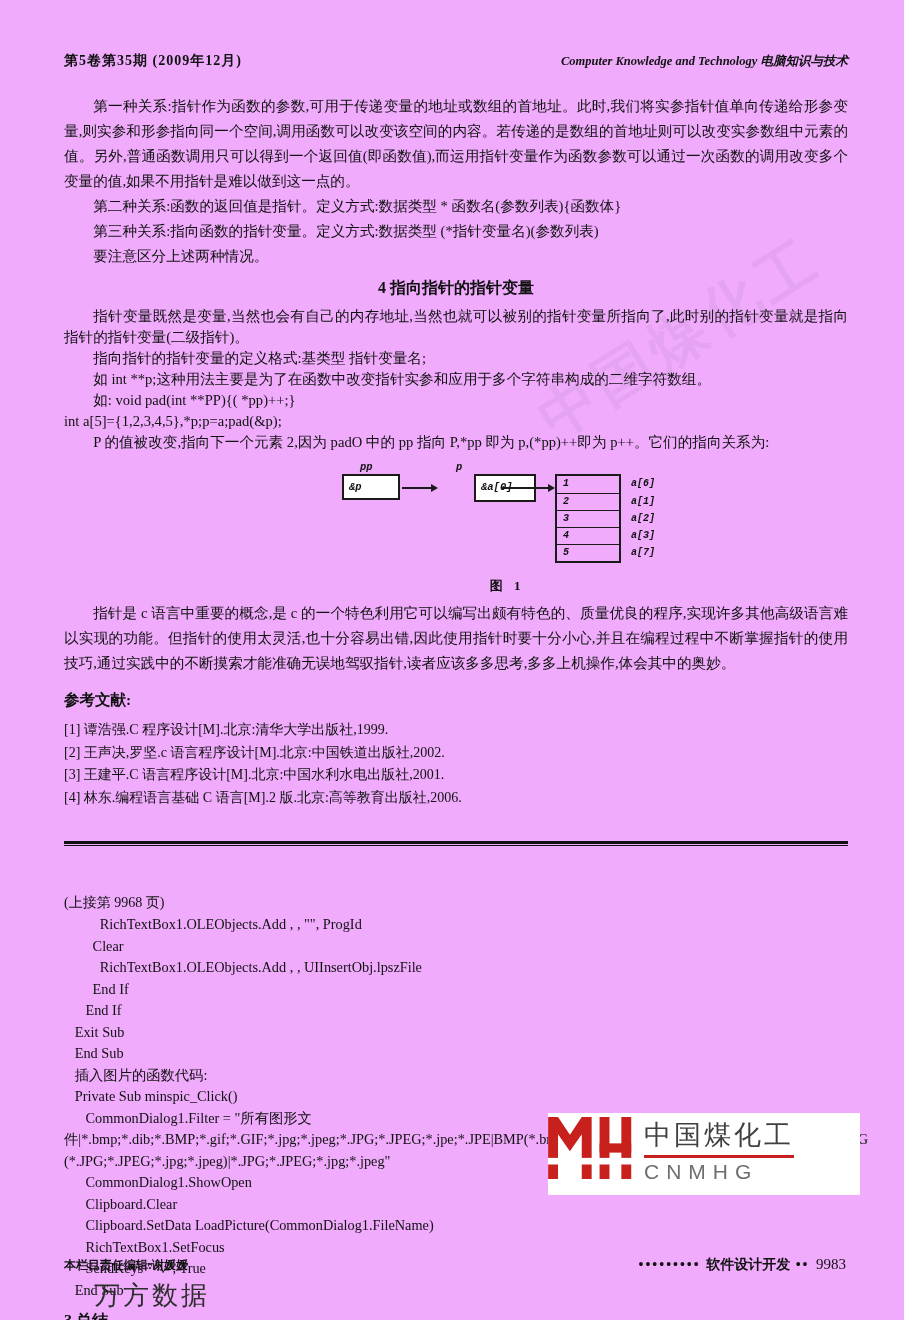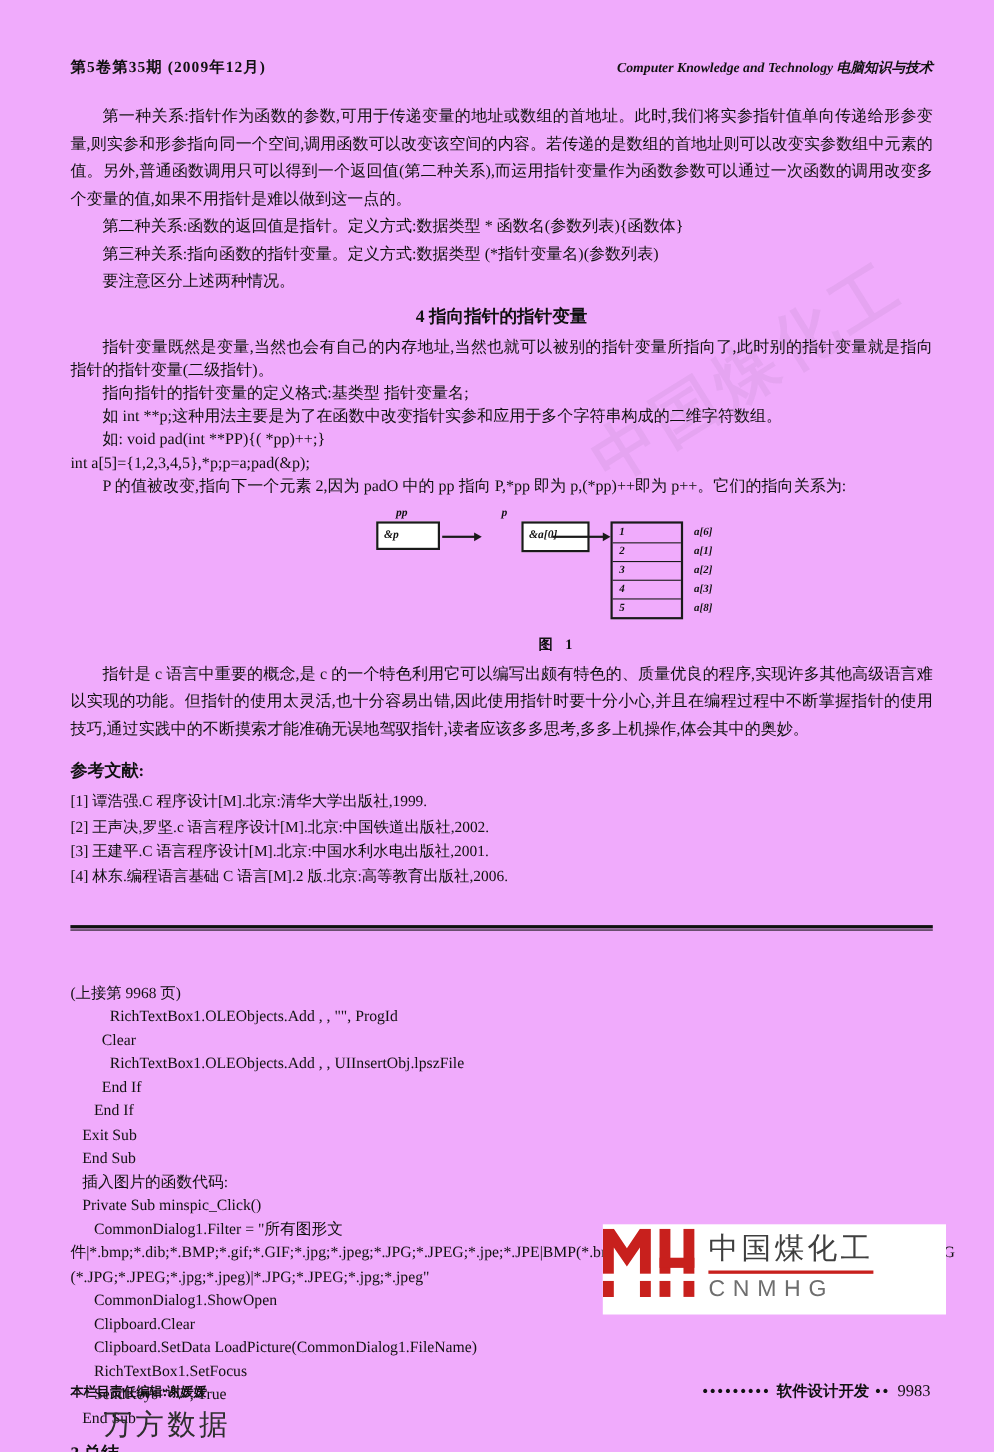--- a/index.html
+++ b/index.html
@@ -22,21 +22,21 @@
   .para { font-size:14.6px; line-height:25px; text-align:justify; }
   .indent { text-indent:2em; }
   .sec4 .para { line-height:21px; }
   h2.sec-head { font-size:16px; font-weight:bold; margin:9px 0 7px 0;text-align:center; }
   h3.ref-head { font-size:15.5px; font-weight:bold; margin:14px 0 8px 0; }
   .ref-line { font-size:14px; line-height:22.5px; }
 
   
   .fig-wrap { margin:8px 0 6px 278px; width:330px; }
   .fig { position:relative; width:330px; height:108px;
-         font-family:Liberation Serif, serif; }
+         font-family:Liberation Mono, monospace; }
   .fbox { position:absolute; border:2px solid #1a1a1a; background:#fff;
           font-size:10.5px; font-weight:bold; font-style:italic;
           padding:5px 0 0 5px; }
   .fbox1 { left:0; top:13px; width:58px; height:26px; }
   .fbox2 { left:96px; top:13px; width:62px; height:28px;margin-left:36px; }
   .flabel { position:absolute; top:0; font-size:10.5px; font-weight:bold;
             font-style:italic; }
   .flabel-pp { left:18px; }
   .flabel-p { left:114px; }
   .arr-line { position:absolute; height:2px; background:#1a1a1a; }
@@ -104,21 +104,21 @@
 
   <div class="hdr">
     <span class="hdr-left">第5卷第35期 (2009年12月)</span>
     <span class="hdr-right">Computer Knowledge and Technology 电脑知识与技术</span>
   </div>
 
   <div class="wm-faint">中国煤化工</div>
 
   <div class="content">
 
-    <p class="para indent">第一种关系:指针作为函数的参数,可用于传递变量的地址或数组的首地址。此时,我们将实参指针值单向传递给形参变量,则实参和形参指向同一个空间,调用函数可以改变该空间的内容。若传递的是数组的首地址则可以改变实参数组中元素的值。另外,普通函数调用只可以得到一个返回值(第二种关系),而运用指针变量作为函数参数可以通过一次函数的调用改变多个变量的值,如果不用指针是难以做到这一点的。</p>
+    <p class="para indent">第一种关系:指针作为函数的参数,可用于传递变量的地址或数组的首地址。此时,我们将实参指针值单向传递给形参变量,则实参和形参指向同一个空间,调用函数可以改变该空间的内容。若传递的是数组的首地址则可以改变实参数组中元素的值。另外,普通函数调用只可以得到一个返回值(即函数值),而运用指针变量作为函数参数可以通过一次函数的调用改变多个变量的值,如果不用指针是难以做到这一点的。</p>
     <p class="para indent">第二种关系:函数的返回值是指针。定义方式:数据类型 * 函数名(参数列表){函数体}</p>
     <p class="para indent">第三种关系:指向函数的指针变量。定义方式:数据类型 (*指针变量名)(参数列表)</p>
     <p class="para indent">要注意区分上述两种情况。</p>
 
     <h2 class="sec-head">4 指向指针的指针变量</h2>
 
     <div class="sec4">
       <p class="para indent">指针变量既然是变量,当然也会有自己的内存地址,当然也就可以被别的指针变量所指向了,此时别的指针变量就是指向指针的指针变量(二级指针)。</p>
       <p class="para indent">指向指针的指针变量的定义格式:基类型 指针变量名;</p>
       <p class="para indent">如 int **p;这种用法主要是为了在函数中改变指针实参和应用于多个字符串构成的二维字符数组。</p>
@@ -149,21 +149,21 @@
           <div class="fcell">
             <span>3</span>
             <span class="cell-label">a[2]</span>
           </div>
           <div class="fcell">
             <span>4</span>
             <span class="cell-label">a[3]</span>
           </div>
           <div class="fcell">
             <span>5</span>
-            <span class="cell-label">a[8]</span>
+            <span class="cell-label">a[7]</span>
           </div>
         </div>
       </div>
       <div class="fig-caption">图 1</div>
     </div>
 
     <p class="para indent">指针是 c 语言中重要的概念,是 c 的一个特色利用它可以编写出颇有特色的、质量优良的程序,实现许多其他高级语言难以实现的功能。但指针的使用太灵活,也十分容易出错,因此使用指针时要十分小心,并且在编程过程中不断掌握指针的使用技巧,通过实践中的不断摸索才能准确无误地驾驭指针,读者应该多多思考,多多上机操作,体会其中的奥妙。</p>
 
     <h3 class="ref-head">参考文献:</h3>
     <p class="ref-line">[1] 谭浩强.C 程序设计[M].北京:清华大学出版社,1999.</p>

